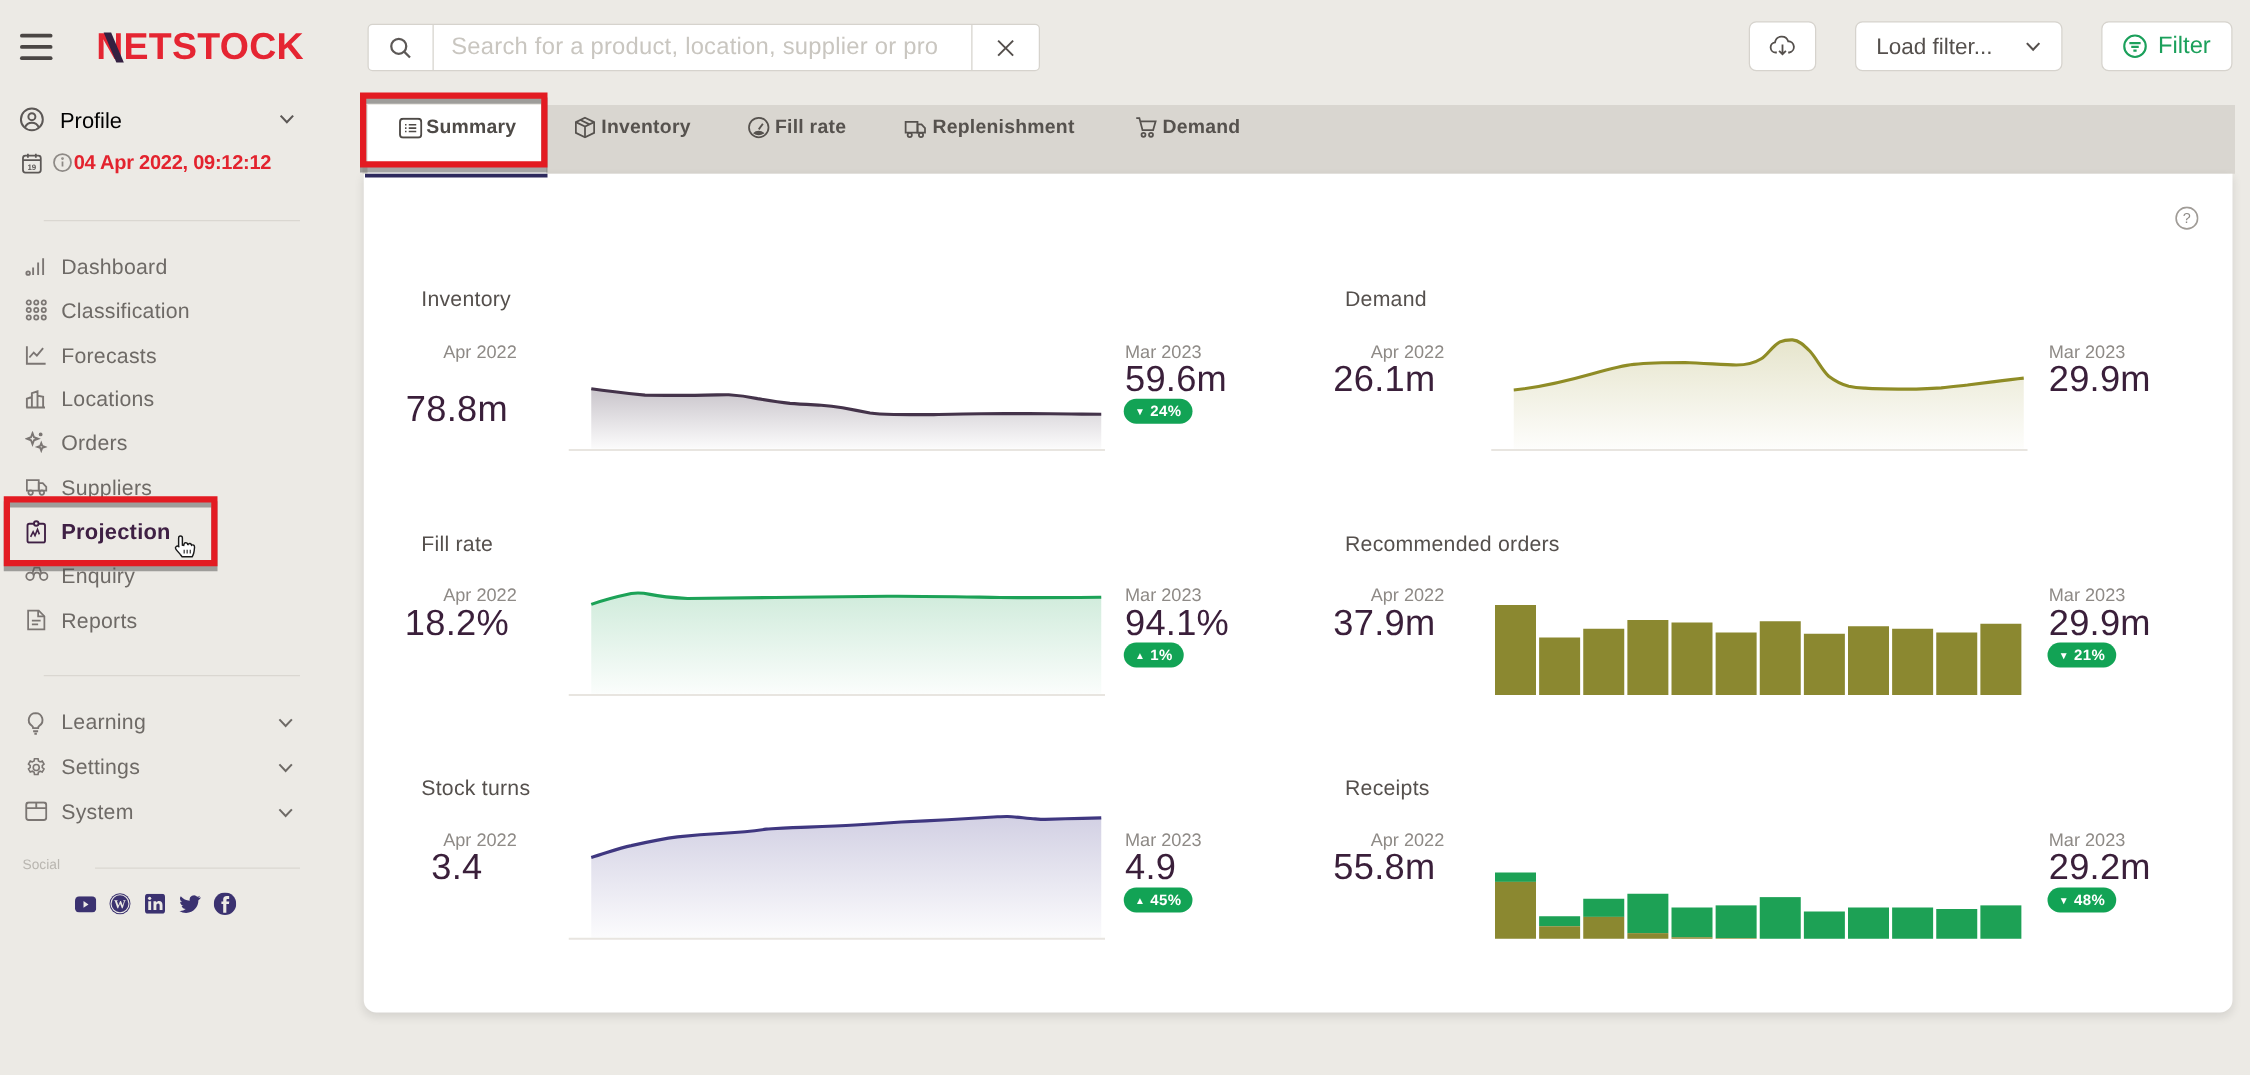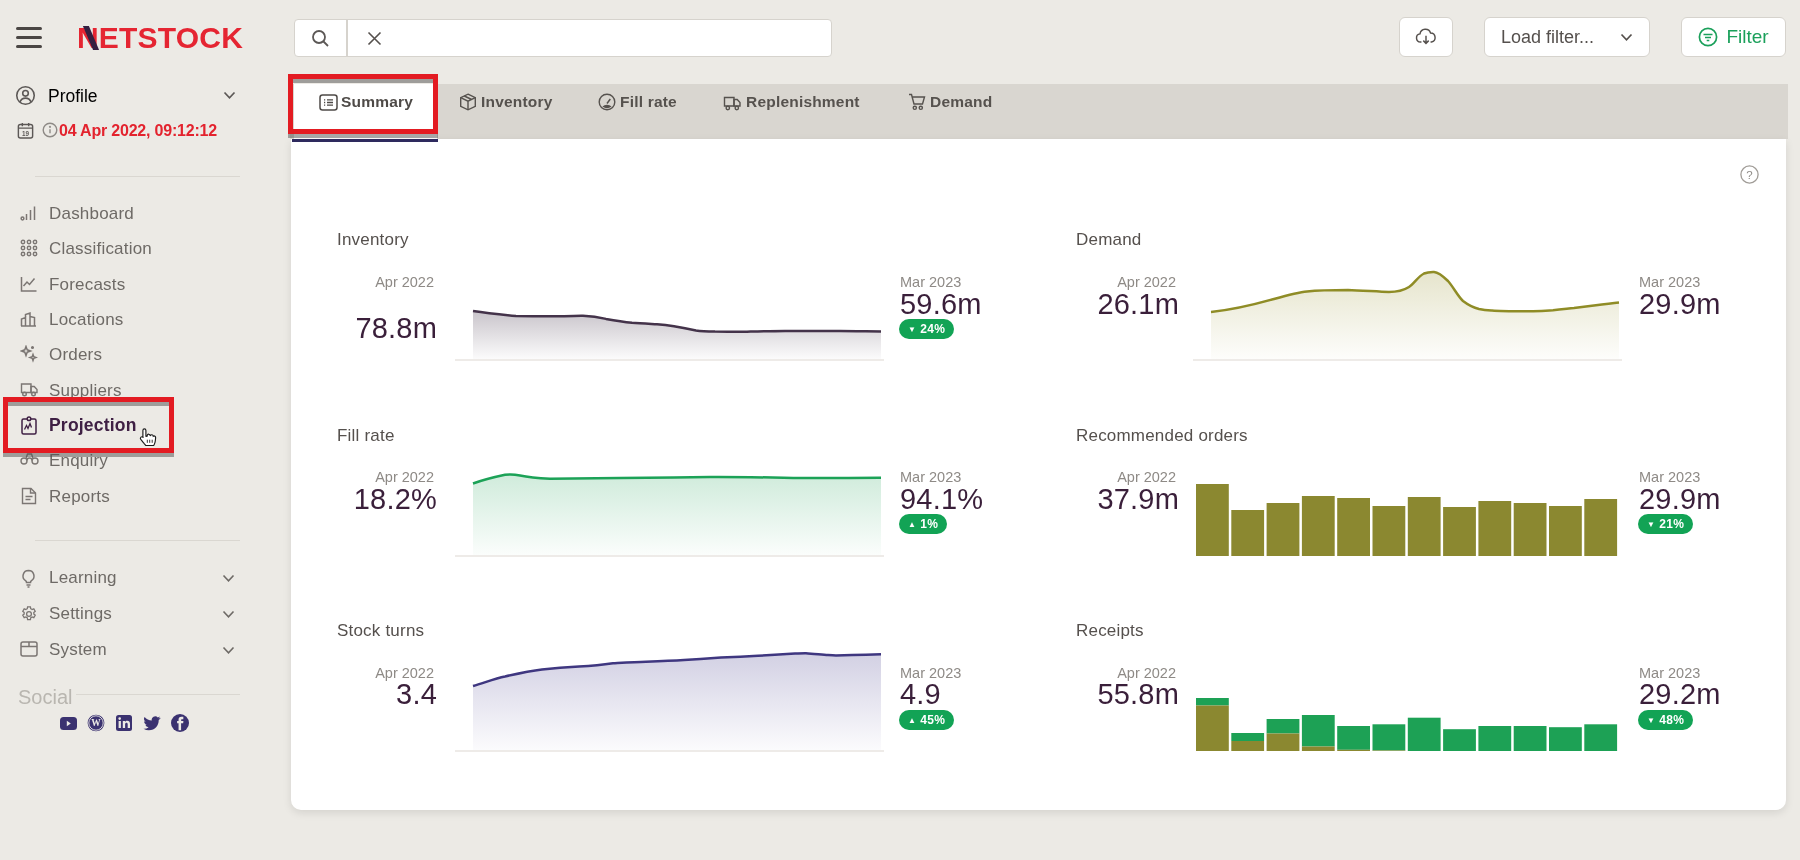--- a/index.html
+++ b/index.html
@@ -6,21 +6,21 @@
 html,body { width:1800px; height:860px; overflow:hidden; }
 body { background:#eceae5; font-family:"Liberation Sans", sans-serif; position:relative; }
 .abs { position:absolute; }
 .menu-label { font-size:17px; color:#6e6a66; letter-spacing:0.2px; }
 svg { display:block; }
 .pill { position:absolute; height:20px; background:#12a355; border-radius:10px; color:#fff; font-size:12px; font-weight:bold; display:flex; align-items:center; justify-content:center; gap:4px; padding:0 9px; letter-spacing:0.3px; }
 .pill .tri { font-size:8px; }
 .ptitle { position:absolute; font-size:17px; color:#55504d; letter-spacing:0.2px; }
 .datelab { position:absolute; font-size:14.5px; color:#8e8a86; }
 .bigval { position:absolute; font-size:29px; color:#3a1f3a; letter-spacing:0.2px; }
-.r { text-align:right; }
+.r { text-align:center; }
 </style>
 </head>
 <body>
 
 <div class="abs" style="left:16px; top:27px; width:26px;">
   <div style="height:3px; background:#4a4644; border-radius:2px;"></div>
   <div style="height:3px; background:#4a4644; border-radius:2px; margin-top:6px;"></div>
   <div style="height:3px; background:#4a4644; border-radius:2px; margin-top:6px;"></div>
 </div>
 
@@ -144,21 +144,21 @@
 
 <svg class="abs" style="left:20px; top:641px;" width="18" height="16" viewBox="0 0 18 16" fill="none" stroke="#7b7673" stroke-width="1.5">
     <rect x="1" y="1" width="16" height="14" rx="2"></rect>
     <path d="M1 5.5h16M9 1v4.5"></path>
   </svg>
 <div class="abs menu-label" style="left:49px; top:640px;">System</div>
 <svg class="abs" style="left:222px; top:646px;" width="13" height="9" viewBox="0 0 13 9" fill="none" stroke="#6e6a66" stroke-width="1.6">
     <path d="M1.5 1.5 L6.5 6.8 L11.5 1.5"></path>
   </svg>
 
-<div class="abs" style="left:18px; top:686px; font-size:20px; color:#b9b6b0;">Social</div>
+<div class="abs" style="left:18px; top:686px; font-size:11px; color:#b9b6b0;">Social</div>
 <div class="abs" style="left:76px; top:694px; width:164px; height:1px; background:#dad7d1;"></div>
 
 <svg class="abs" style="left:60px; top:717px;" width="17" height="13" viewBox="0 0 17 13">
     <rect width="17" height="13" rx="3.5" fill="#3b3270"></rect>
     <path d="M6.8 3.8l4 2.7-4 2.7z" fill="#eceae5"></path>
   </svg>
 
 <svg class="abs" style="left:87px; top:714px;" width="18" height="18" viewBox="0 0 20 20">
     <circle cx="10" cy="10" r="9.3" fill="#3b3270"></circle>
     <circle cx="10" cy="10" r="8" fill="none" stroke="#eceae5" stroke-width="1"></circle>
@@ -181,20 +181,21 @@
     <path d="M13.5 10.3h-2.3V18H8.4v-7.7H6.8V7.9h1.6V6.2c0-2 .9-3.2 3.2-3.2h2.1v2.7h-1.3c-1 0-1.1.4-1.1 1.1v1.1h2.5z" fill="#eceae5"></path>
   </svg>
 
 <div class="abs" style="left:294px; top:19px; width:538px; height:38px; background:#fff; border:1px solid #d6d3cd; border-radius:4px; display:flex; align-items:center;">
   <div style="width:52px; height:100%; border-right:1px solid #d6d3cd; display:flex; align-items:center; justify-content:center;">
     <svg width="19" height="19" viewBox="0 0 19 19" fill="none" stroke="#5c5856" stroke-width="1.8">
         <circle cx="8" cy="8" r="6"></circle>
         <path d="M12.5 12.5L17 17"></path>
       </svg>
   </div>
+  <div style="flex:1; padding-left:14px; font-size:19px; color:#c9c6c0; letter-spacing:0.2px; white-space:nowrap; overflow:hidden;">Search for a product, location, supplier or pro</div>
   <div style="width:54px; height:100%; border-left:1px solid #d6d3cd; display:flex; align-items:center; justify-content:center;">
     <svg width="15" height="15" viewBox="0 0 15 15" fill="none" stroke="#55504d" stroke-width="1.6">
         <path d="M1.5 1.5L13.5 13.5M13.5 1.5L1.5 13.5"></path>
       </svg>
   </div>
 </div>
 
 <div class="abs" style="left:1399px; top:17px; width:54px; height:40px; background:#fff; border:1px solid #d6d3cd; border-radius:6px; display:flex; align-items:center; justify-content:center;">
   <svg width="22" height="20" viewBox="0 0 24 22" fill="none" stroke="#55504d" stroke-width="1.6">
       <path d="M7 16.5H6a4.5 4.5 0 0 1-.6-8.95A6 6 0 0 1 17 6.6 5 5 0 0 1 18 16.5h-1"></path>

